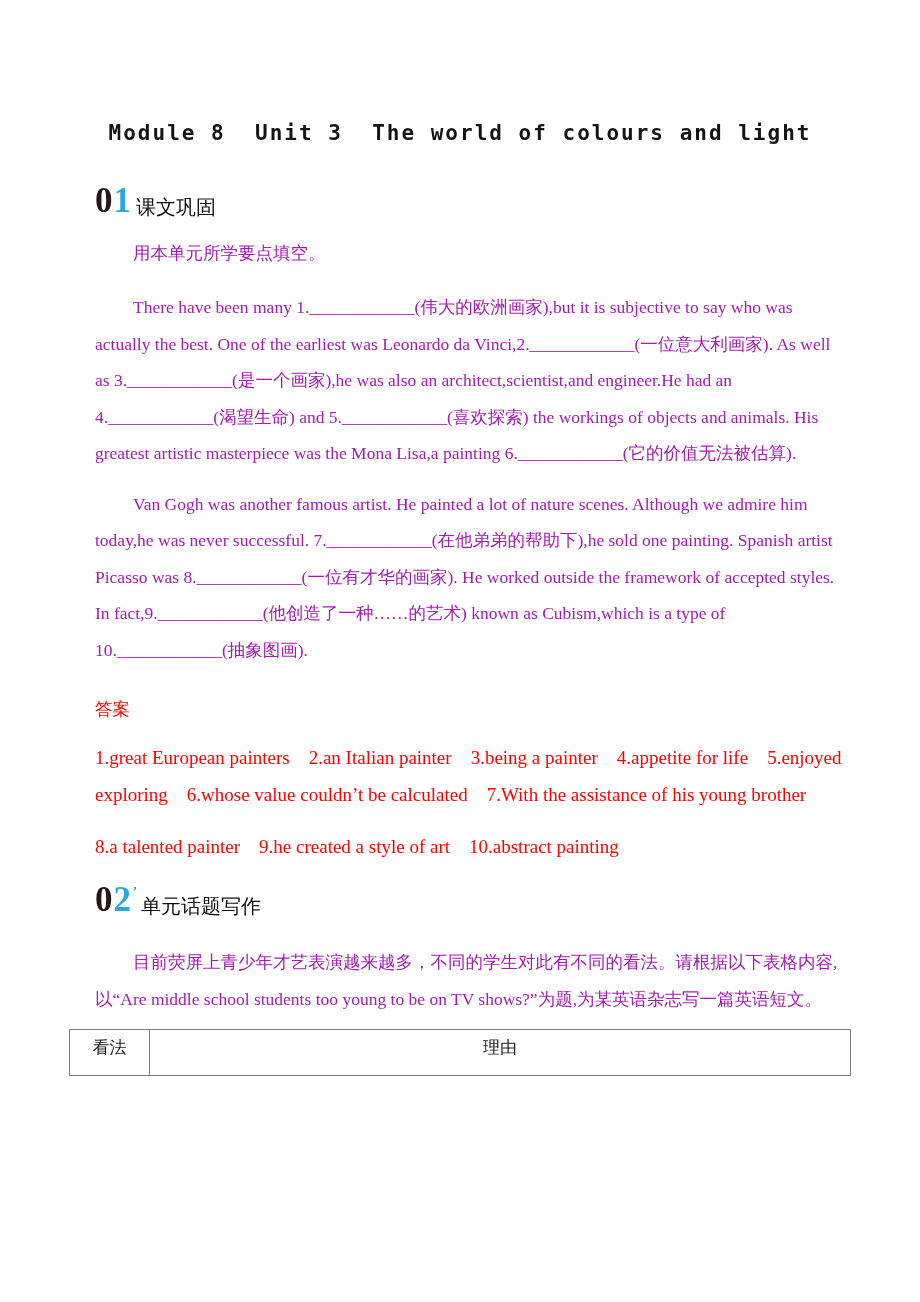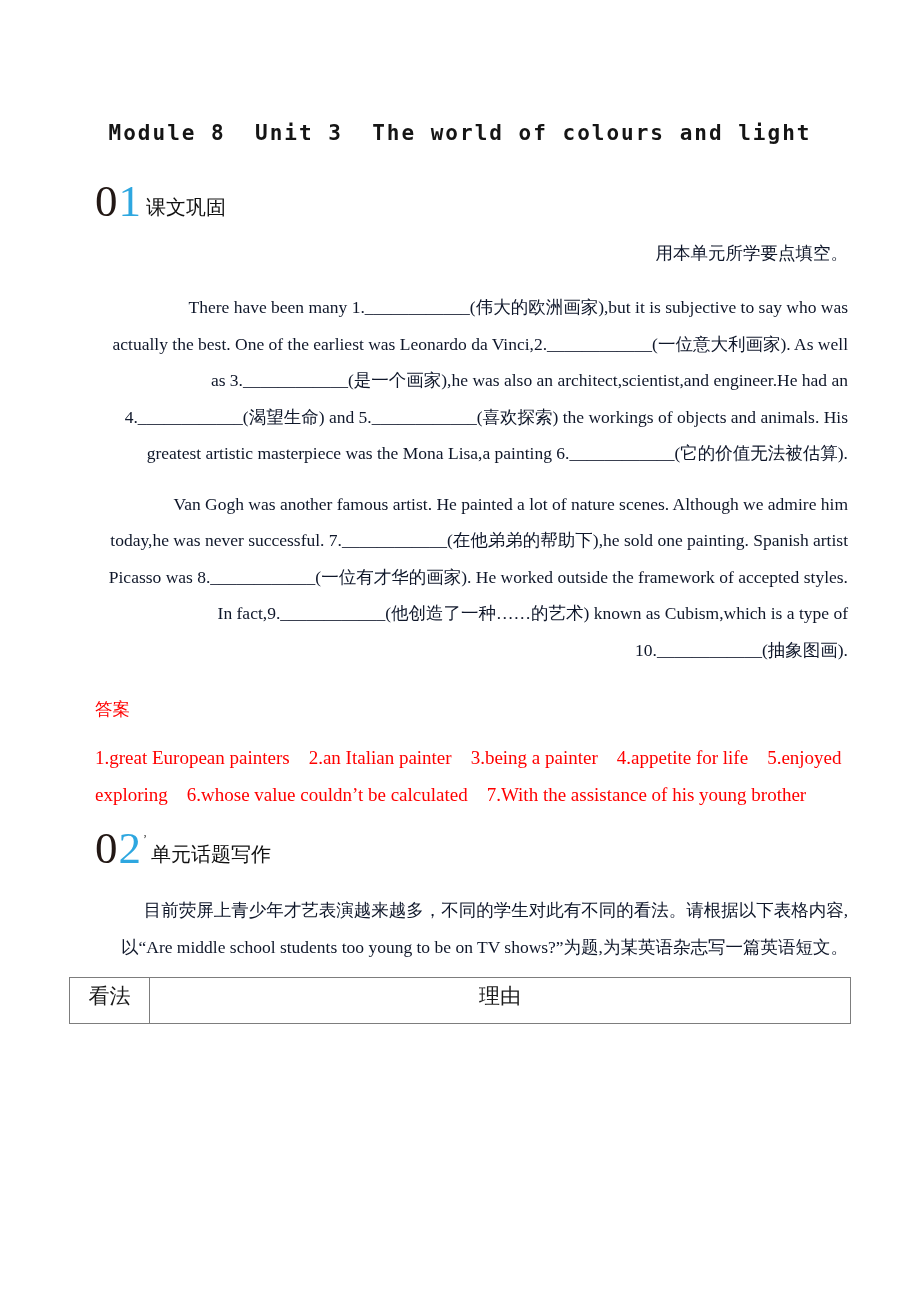--- a/index.html
+++ b/index.html
@@ -30,43 +30,43 @@
     color:#151515;
   }
   .section-header{
     margin-top:36px;
     display:flex;
     align-items:flex-end;
     line-height:1;
   }
   .sec-num{
     font-family:"Liberation Serif","DejaVu Serif",serif;
-    font-weight:normal;
-    font-size:45px;
+    font-weight:bold;
+    font-size:35px;
     line-height:34px;
     letter-spacing:1px;
   }
   .num-dark{color:#231815;}
   .num-accent{color:var(--accent-blue);}
   .sec-mark{
     font-size:12px;color:#333;line-height:1;
     align-self:flex-start;margin:2px 0 0 1px;
   }
   .sec-label{
     font-family:"Liberation Sans","DejaVu Sans",sans-serif;
     font-size:20px;
     line-height:22px;
     margin-left:4px;
     color:#111;
   }
   .body-text{
     font-size:17.5px;
     line-height:36.5px;
-    text-align:right;
-    color:#0f172a;
+    text-align:left;
+    color:#a21caf;
   }
   .instruction{
     margin-top:24px;
     line-height:22px;
     text-indent:38px;
   }
   .para{
     text-indent:38px;
   }
   .para-1{margin-top:25px;}
@@ -96,21 +96,21 @@
     width:782px;
     border-collapse:collapse;
     table-layout:fixed;
   }
   .opinion-table td{
     border:1px solid #7d7d7d;
     height:46px;
     vertical-align:top;
     padding-top:8px;
     text-align:center;
-    font-size:21px;
+    font-size:17px;
     line-height:20px;
     color:#1a1a1a;
   }
   .opinion-table .col-1{width:80px;}
 </style>
 </head>
 <body>
 
 <div class="page">
 
@@ -124,20 +124,21 @@
   <p class="body-text instruction">用本单元所学要点填空。</p>
 
   <p class="body-text para para-1">There have been many 1.____________(伟大的欧洲画家),but it is subjective to say who was actually the best. One of the earliest was Leonardo da Vinci,2.____________(一位意大利画家). As well as 3.____________(是一个画家),he was also an architect,scientist,and engineer.He had an 4.____________(渴望生命) and 5.____________(喜欢探索) the workings of objects and animals. His greatest artistic masterpiece was the Mona Lisa,a painting 6.____________(它的价值无法被估算).</p>
 
   <p class="body-text para para-2">Van Gogh was another famous artist. He painted a lot of nature scenes. Although we admire him today,he was never successful. 7.____________(在他弟弟的帮助下),he sold one painting. Spanish artist Picasso was 8.____________(一位有才华的画家). He worked outside the framework of accepted styles. In fact,9.____________(他创造了一种……的艺术) known as Cubism,which is a type of 10.____________(抽象图画).</p>
 
   <p class="answers-label">答案</p>
 
   <p class="answers answers-1">1.great European painters    2.an Italian painter    3.being a painter    4.appetite for life    5.enjoyed exploring    6.whose value couldn’t be calculated    7.With the assistance of his young brother</p>
 
+  <p class="answers answers-2">8.a talented painter    9.he created a style of art    10.abstract painting</p>
 
   <div class="section-header header-2">
     <span class="sec-num"><span class="num-dark">0</span><span class="num-accent">2</span></span>
     <span class="sec-mark">’</span>
     <span class="sec-label">单元话题写作</span>
   </div>
 
   <p class="body-text para prompt">目前荧屏上青少年才艺表演越来越多，不同的学生对此有不同的看法。请根据以下表格内容,以“Are middle school students too young to be on TV shows?”为题,为某英语杂志写一篇英语短文。</p>
 
   <table class="opinion-table">

